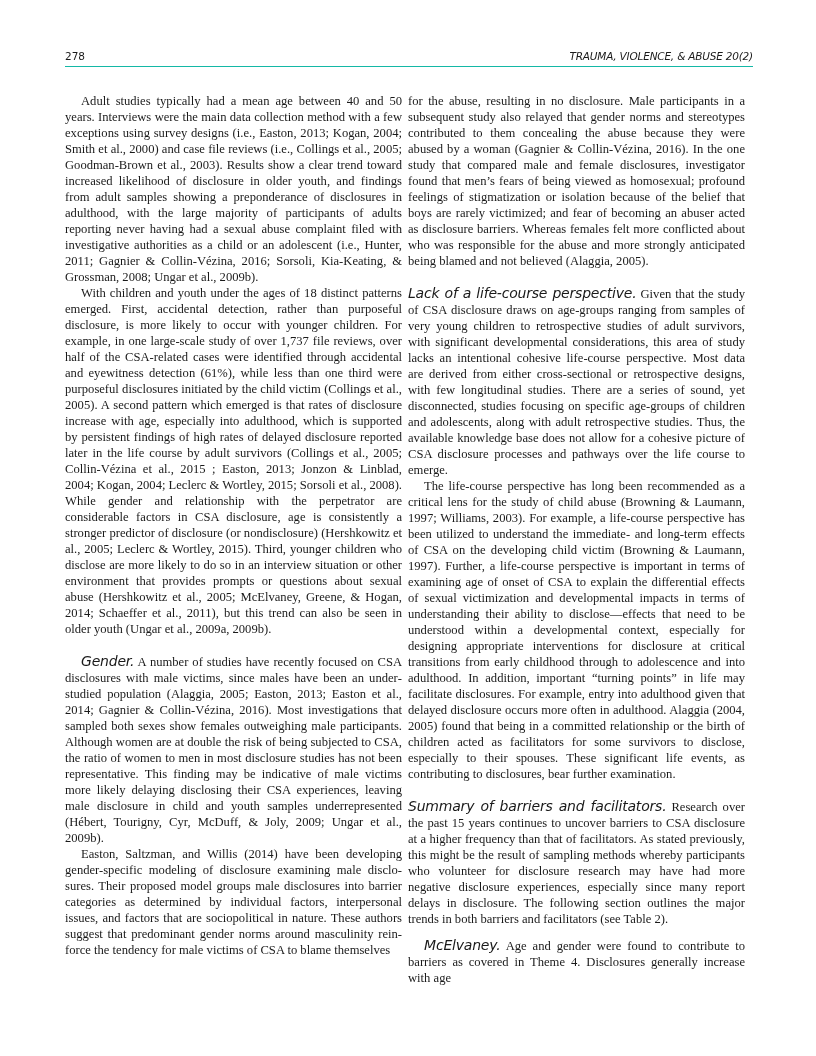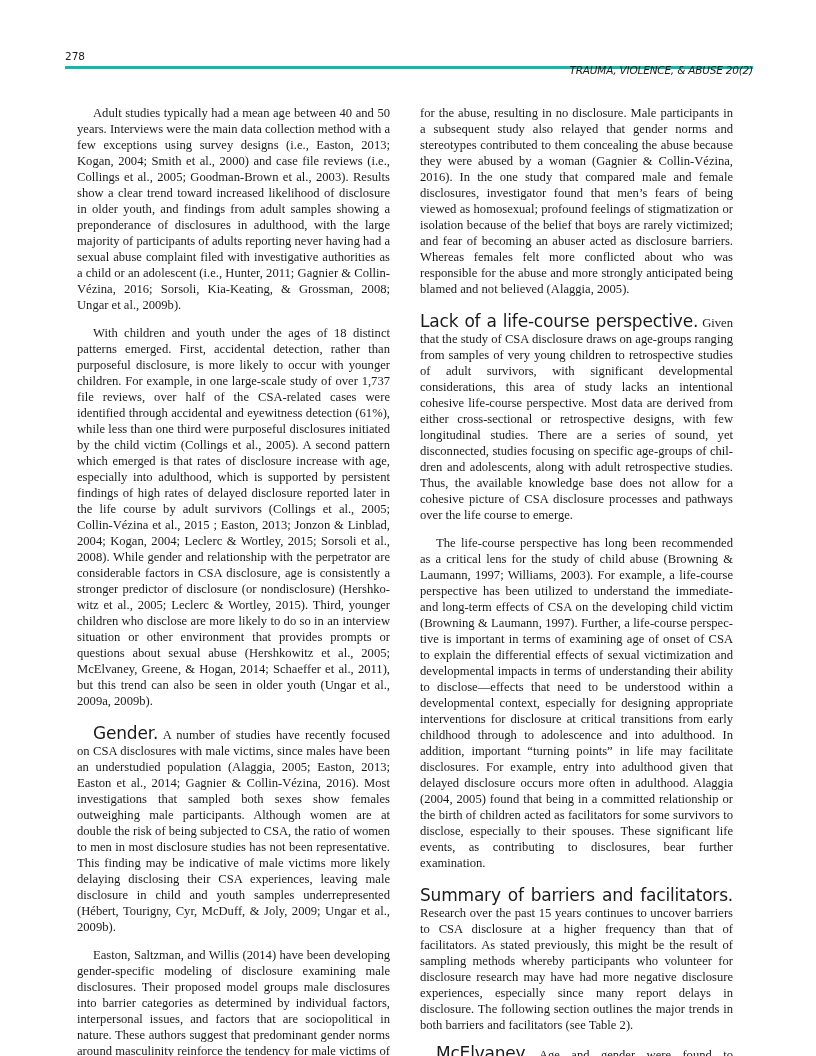--- a/index.html
+++ b/index.html
@@ -2,38 +2,38 @@
 <html><head>
   <meta charset="utf-8">
   <style>
     html, body { margin: 0; padding: 0; background: #ffffff; }
     body {
       width: 816px; height: 1056px; position: relative; overflow: hidden;
       color: #1a1a1a;
     }
     .running-head {
       position: absolute; left: 65px; top: 48px; width: 688px; height: 18px;
-      border-bottom: 3px solid #14b8a6;
+      border-bottom: 1px solid #14b8a6;
       font-family: "DejaVu Sans", sans-serif; font-size: 10.5px;
     }
     .running-head .page-num { position: absolute; left: 0; top: 2px; }
-    .running-head .journal { position: absolute; right: 0; top: 16px; font-style: italic; letter-spacing: -0.2px; }
+    .running-head .journal { position: absolute; right: 0; top: 2px; font-style: italic; letter-spacing: -0.2px; }
     .column {
       position: absolute; top: 93px; width: 337px;
       font-family: "Liberation Serif", serif; font-size: 12.6px; line-height: 16px;
       text-align: justify; hyphens: manual;
     }
     .col-left { left: 65px; }
     .col-right { left: 408px; }
-    p { margin: 12px; text-indent: 16px; }
+    p { margin: 0; text-indent: 16px; }
     p.noindent { text-indent: 0; }
     p.gap { margin-top: 16px; }
     p.gap-sm { margin-top: 10px; }
     .subhead {
-      font-family: "DejaVu Sans", sans-serif; font-size: 17px;
+      font-family: "DejaVu Sans", sans-serif; font-style: italic; font-size: 14px;
       letter-spacing: -0.2px;
     }
   </style>
 </head>
 <body>
 
 <div class="running-head">
   <span class="page-num">278</span>
   <span class="journal">TRAUMA, VIOLENCE, &amp; ABUSE 20(2)</span>
 </div>

